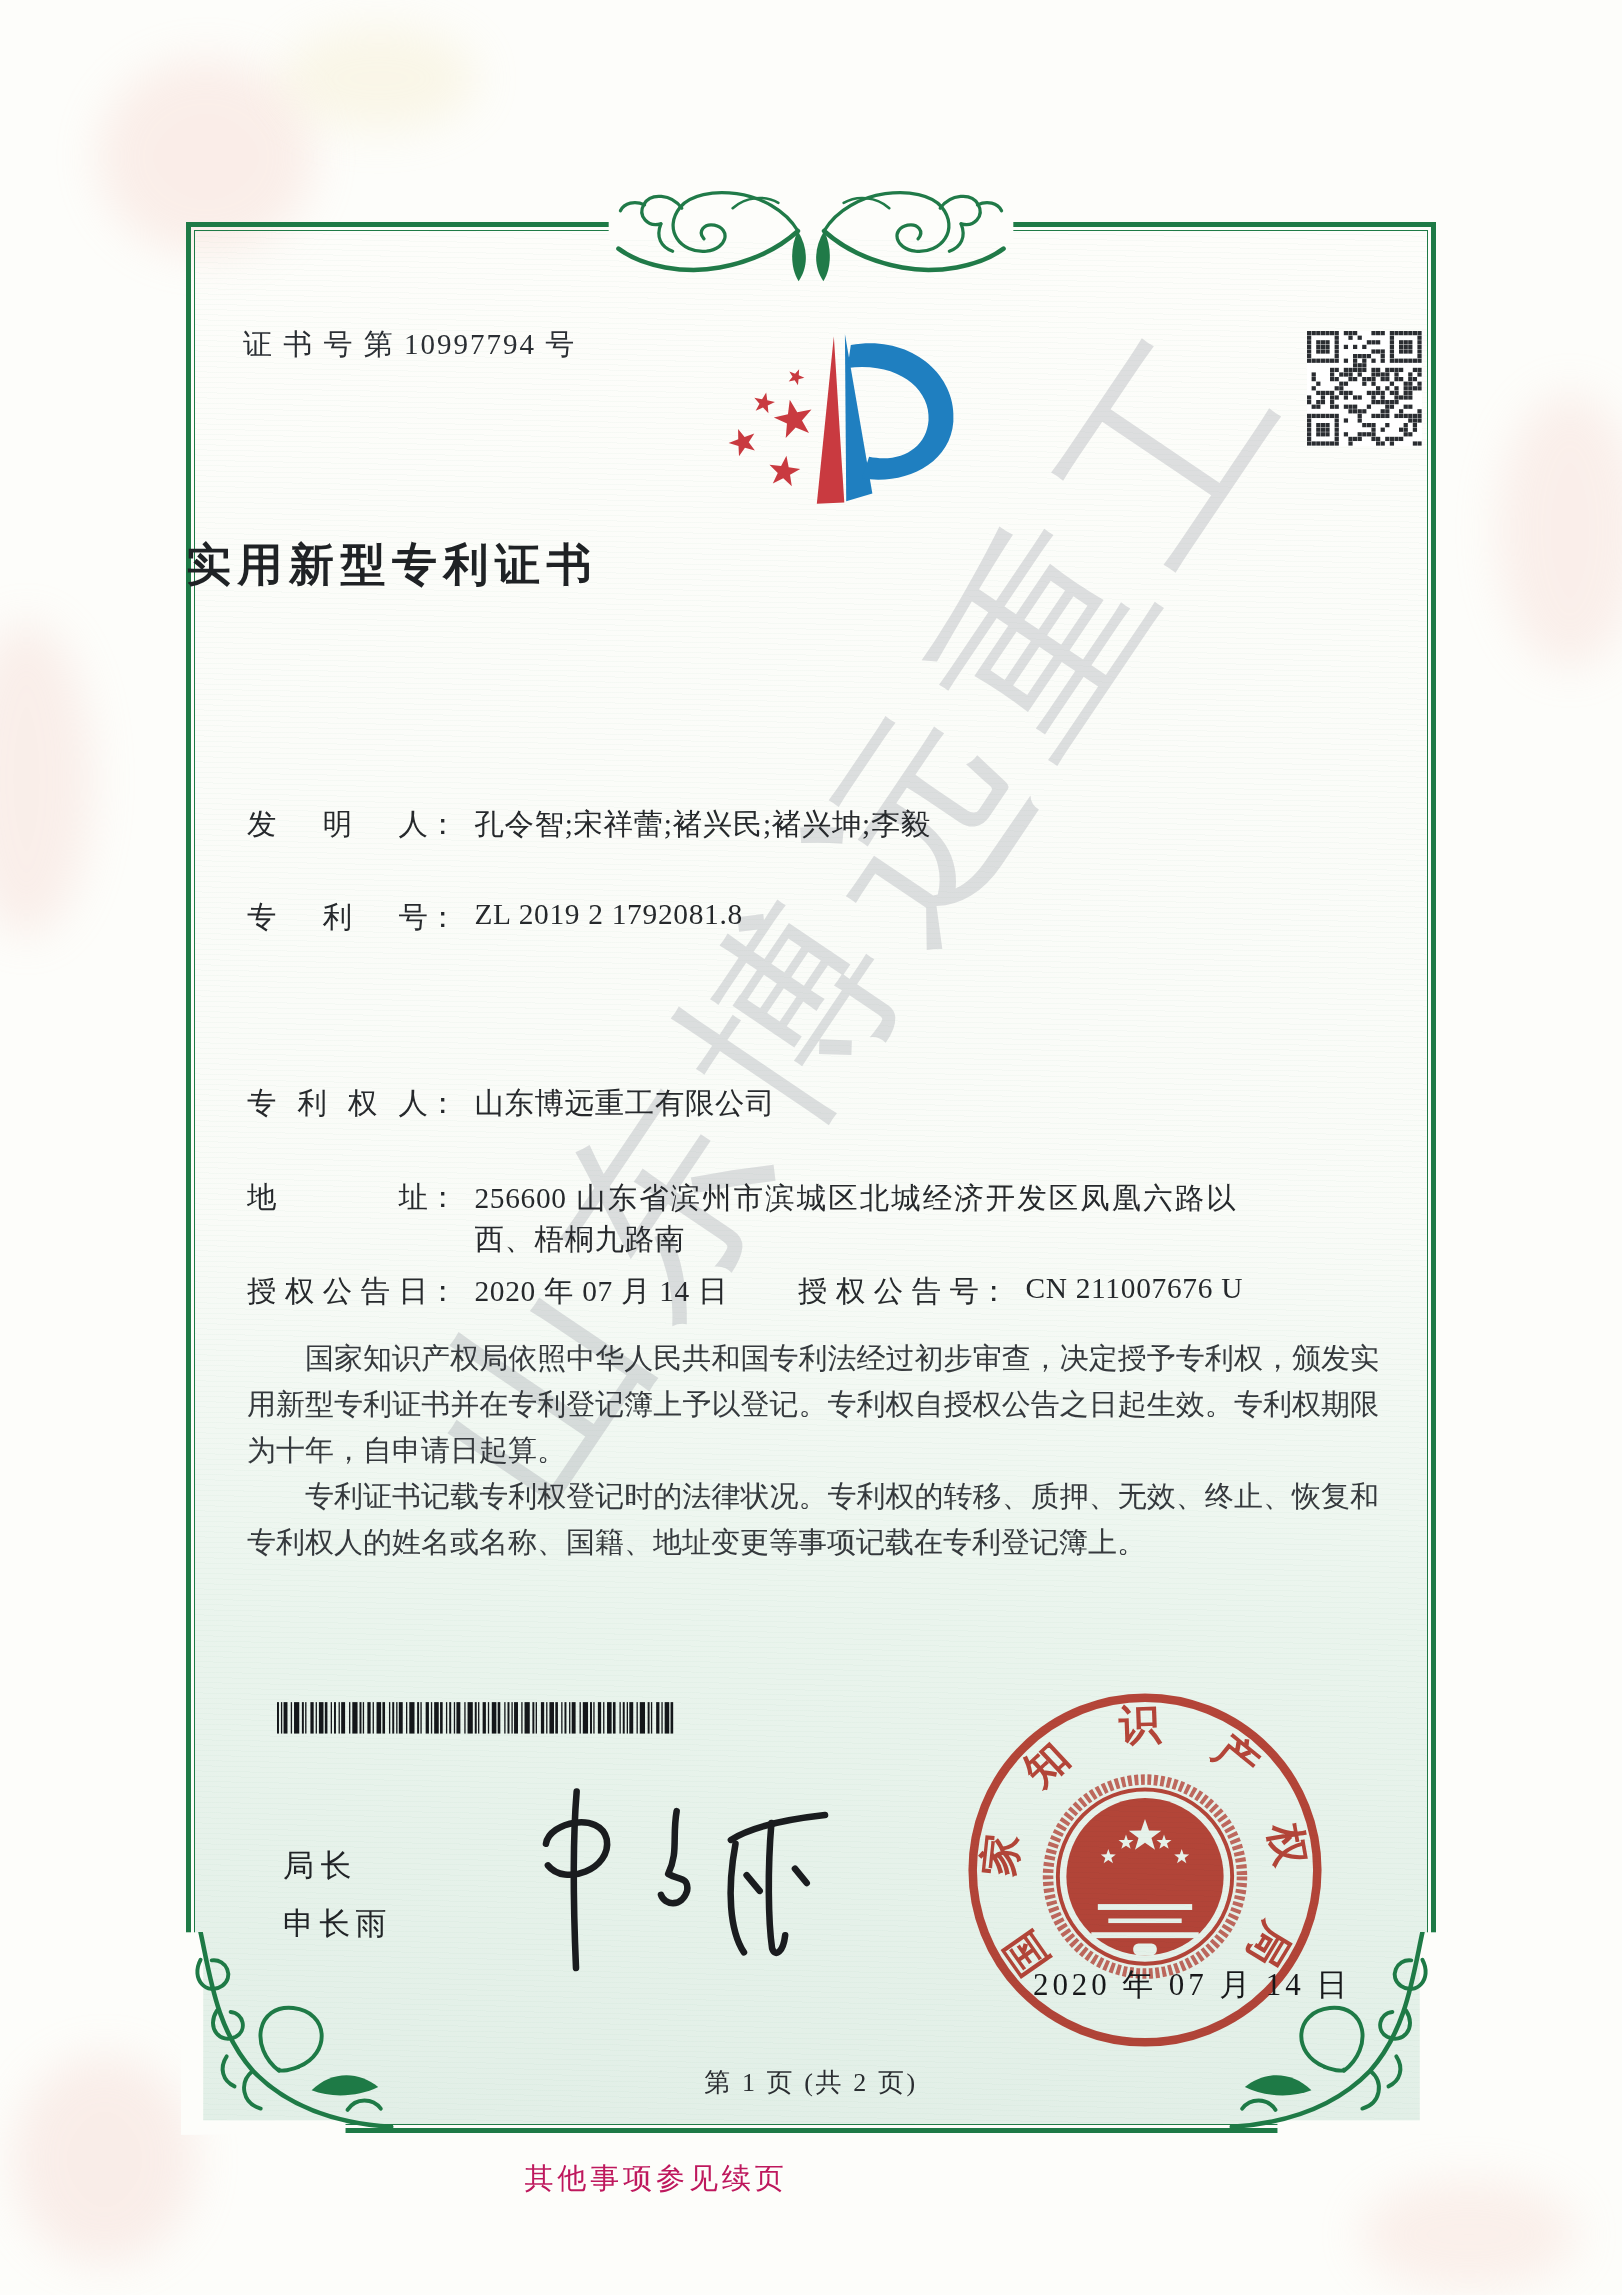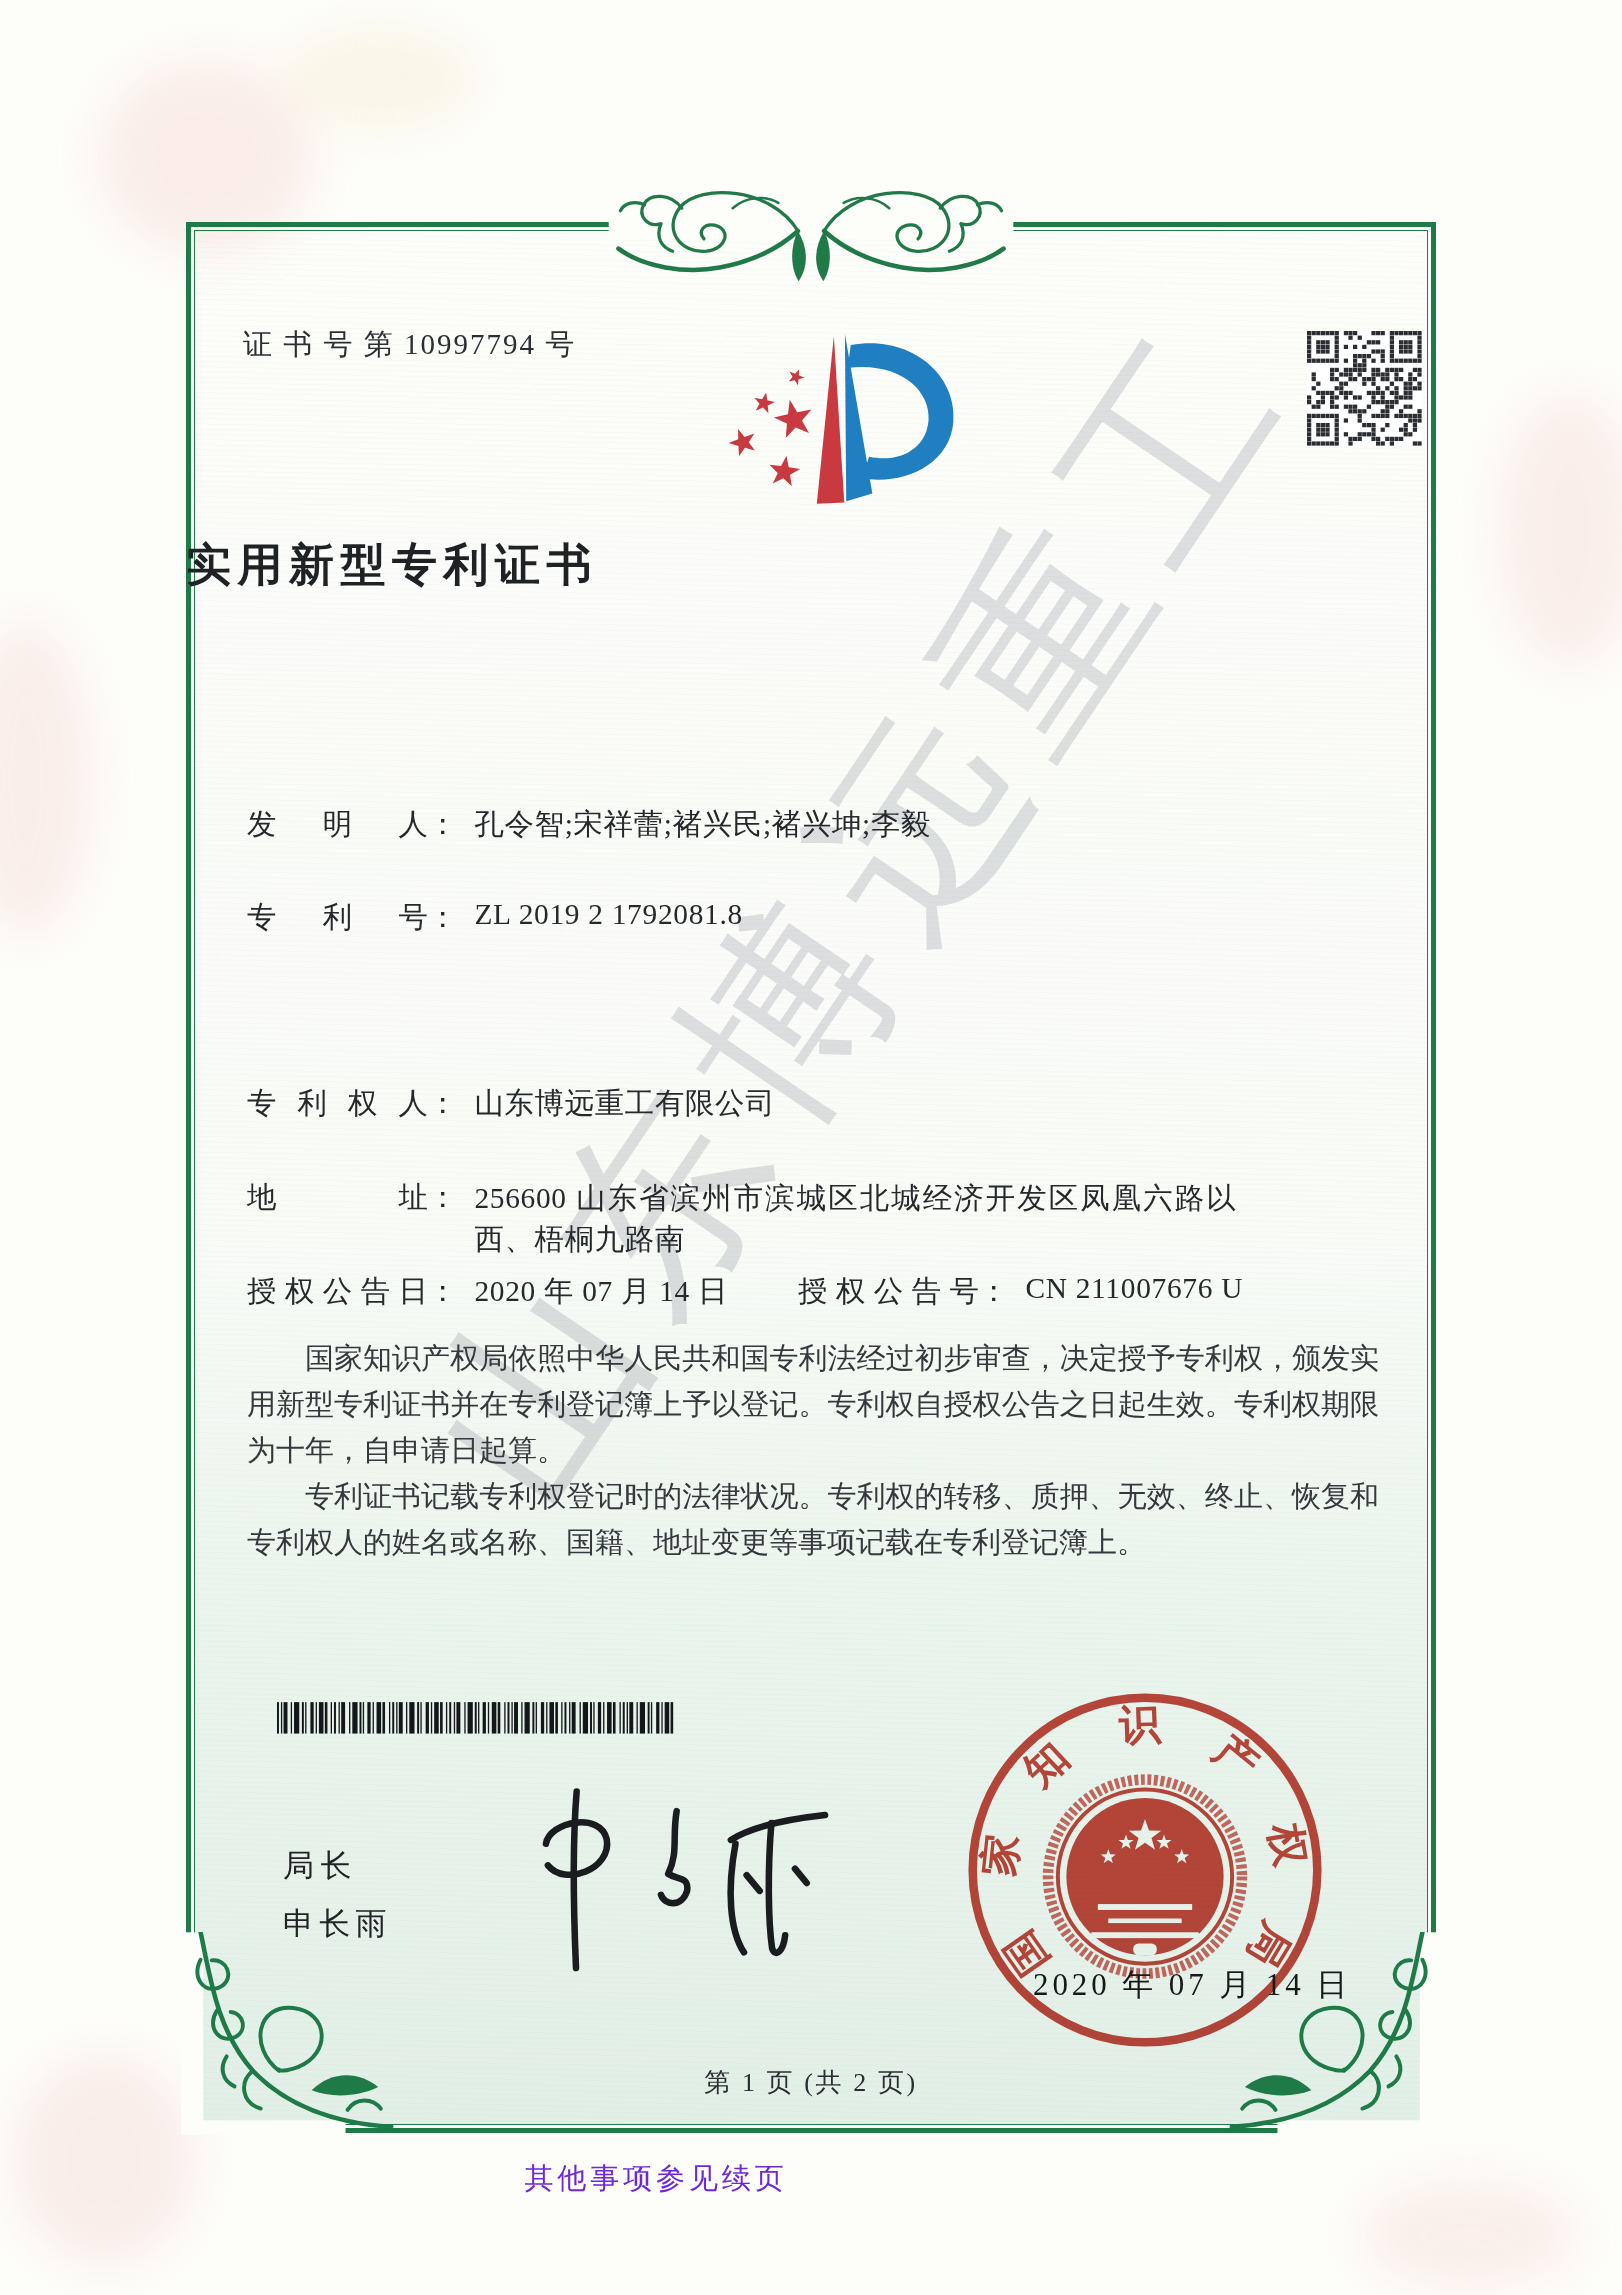--- a/index.html
+++ b/index.html
@@ -60,21 +60,21 @@
   #signer-name{left:283px;top:1903px;font-size:31px;letter-spacing:5.2px;z-index:5;color:#212427;}
   #signature{left:510px;top:1777px;width:366px;height:216px;z-index:5;}
 
   #seal{left:955px;top:1680px;width:380px;height:380px;z-index:6;opacity:.93;
         mix-blend-mode:multiply;}
   #seal-date{left:1033px;top:1964px;font-size:31px;letter-spacing:3.9px;color:#17181a;z-index:7;}
 
   #page-info{left:186px;top:2065px;width:1250px;text-align:center;font-size:26px;
              letter-spacing:2.6px;color:#2a2d31;z-index:5;}
   #footer-note{left:0;top:2159px;width:1312px;text-align:center;font-size:29px;
-               letter-spacing:3.9px;color:#6d28d9;z-index:5;}
+               letter-spacing:3.9px;color:#be185d;z-index:5;}
 </style>
 </head>
 <body>
 
 <div id="page">
 
   <div class="blob" style="left:98px;top:59px;width:216px;height:196px;background:#f2c3b8;"></div>
   <div class="blob" style="left:-39px;top:622px;width:131px;height:314px;background:#f0c5bc;"></div>
   <div class="blob" style="left:13px;top:2055px;width:183px;height:209px;background:#efc2b9;"></div>
   <div class="blob" style="left:1498px;top:393px;width:144px;height:275px;background:#f2c7be;"></div>

